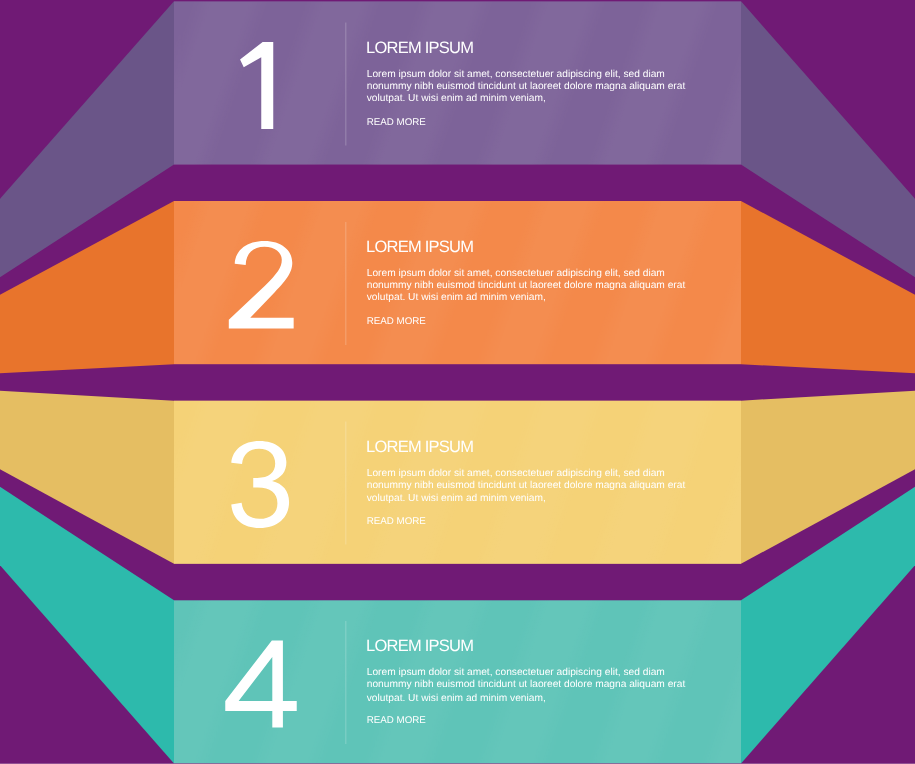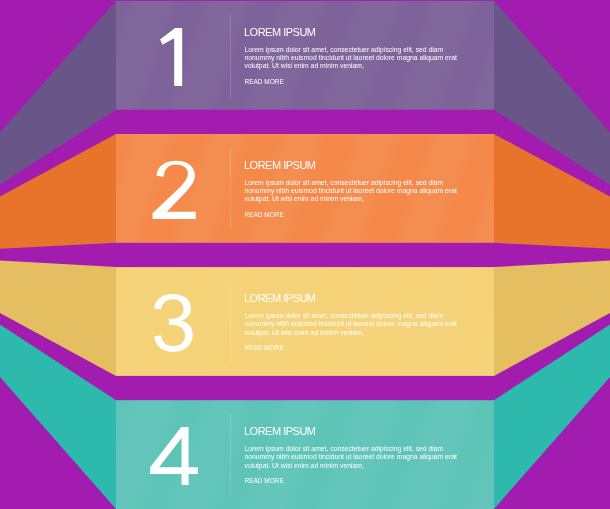--- a/index.html
+++ b/index.html
@@ -1,19 +1,19 @@
 <!DOCTYPE html>
 <html><head>
 <meta charset="utf-8">
 <title>Four Step Banner Infographic</title>
 <style>
   html,body{margin:0;padding:0;}
   body{width:610px;height:509px;overflow:hidden;background:#f4f4f2;
        font-family:"Liberation Sans",sans-serif;}
-  #stage{position:relative;width:610px;height:509px;overflow:hidden;background:#a21caf;}
+  #stage{position:relative;width:610px;height:509px;overflow:hidden;background:#701a75;}
 
   
   .band{position:absolute;left:0;top:0;width:610px;height:509px;}
   .band > svg{position:absolute;left:0;top:0;}
 
   
   .gloss{position:absolute;left:116px;width:378px;height:108.8px;pointer-events:none;
      background:repeating-linear-gradient(109deg,
         rgba(255,255,255,0.000) 0px,
         rgba(255,255,255,0.000) 8px,

